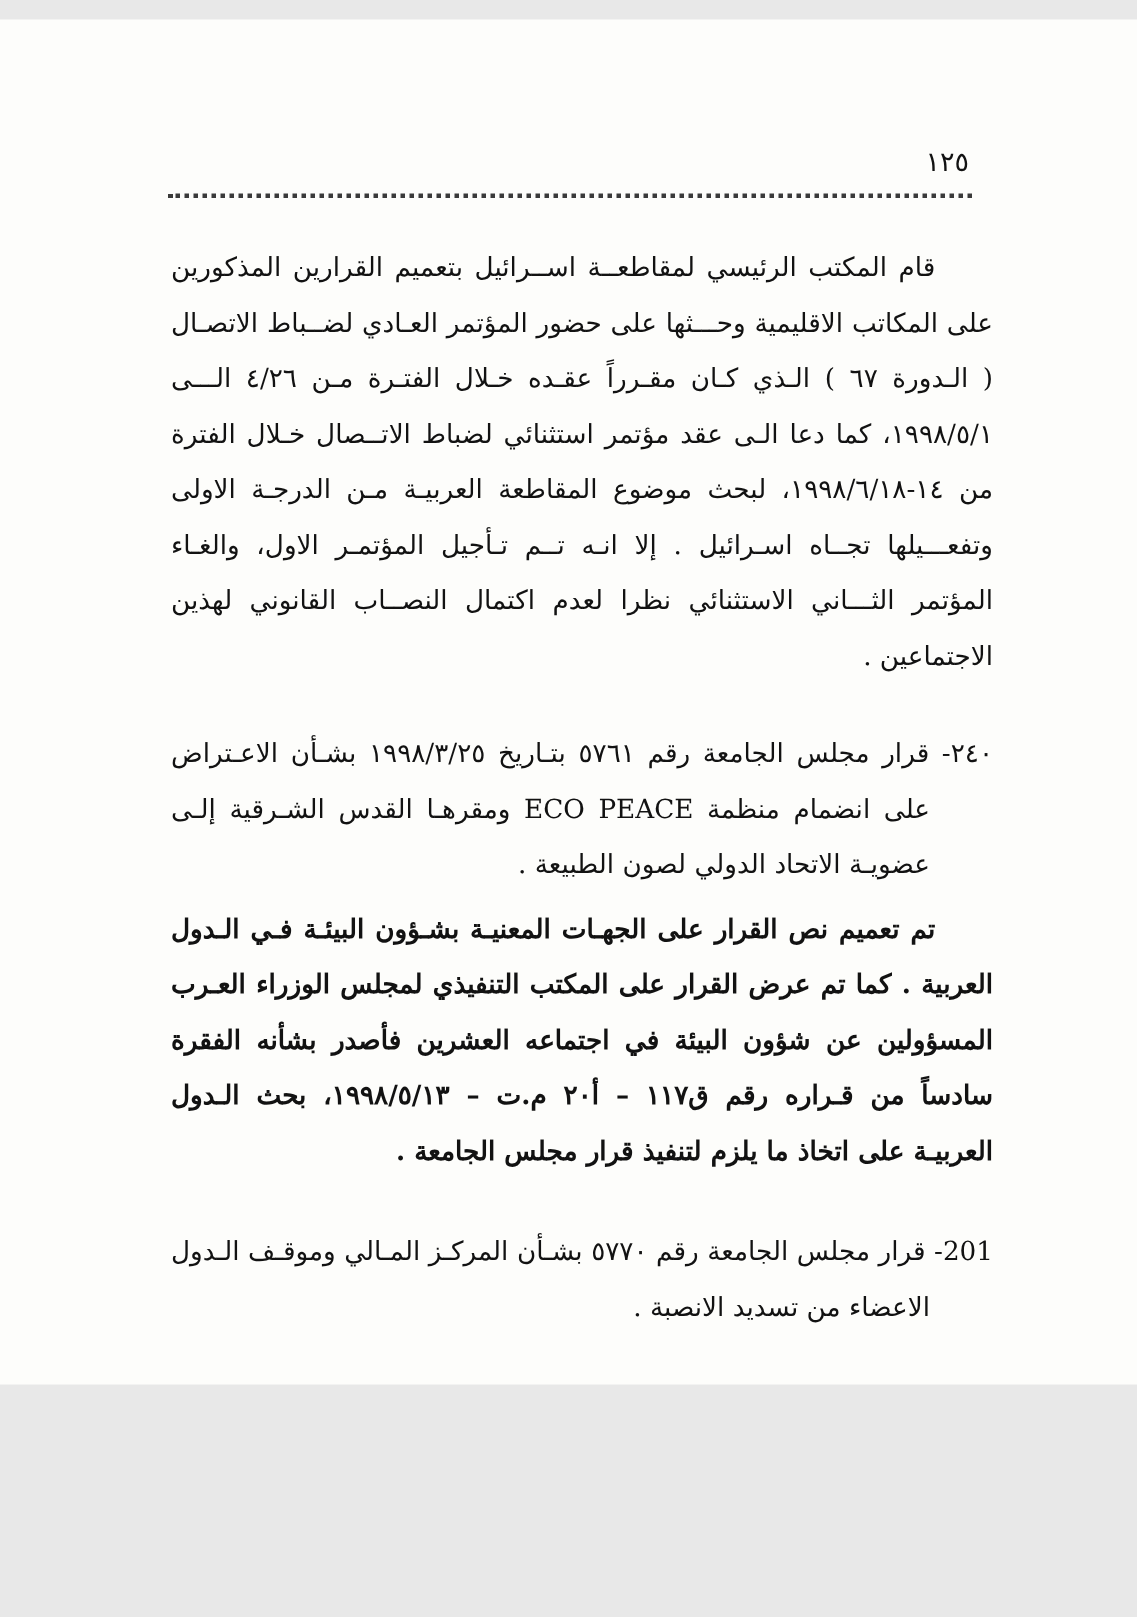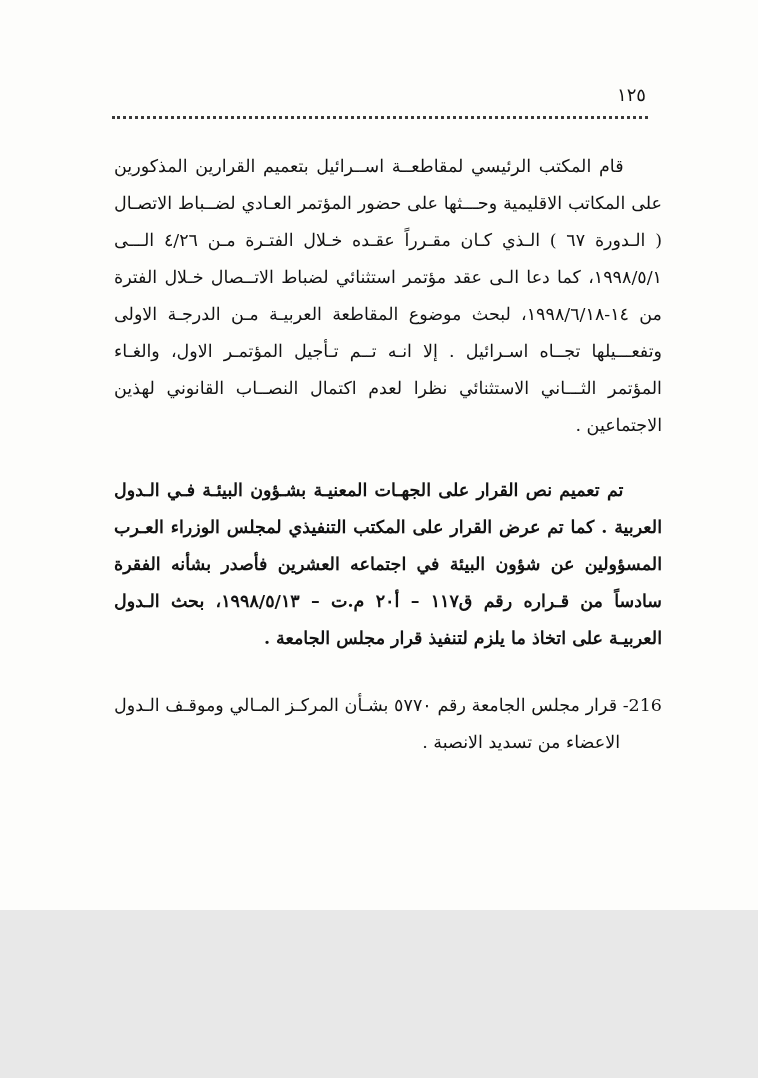--- a/index.html
+++ b/index.html
@@ -4,21 +4,21 @@
 <style>
   html, body {
     margin: 0;
     padding: 0;
     background: #e8e8e8;
   }
   .page {
     position: relative;
     width: 758px;
     height: 910px;
-    margin: 0 auto;
+    margin: 13px auto;
     background: #fdfdfb;
     font-family: "DejaVu Serif", "Liberation Serif", serif;
     color: #121212;
     overflow: hidden;
   }
   .page-number {
     position: absolute;
     top: 84px;
     right: 112px;
     font-size: 18px;
@@ -99,25 +99,26 @@
 <div class="page">
 
   <div class="page-number">١٢٥</div>
 
   <div class="top-divider"></div>
 
   <div class="content">
 
     <p class="para-indent">قام المكتب الرئيسي لمقاطعــة اســرائيل بتعميم القرارين المذكورين على المكاتب الاقليمية وحـــثها على حضور المؤتمر العـادي لضــباط الاتصـال ( الـدورة ٦٧ ) الـذي كـان مقـرراً عقـده خـلال الفتـرة مـن ٤/٢٦ الـــى ١٩٩٨/٥/١، كما دعا الـى عقد مؤتمر استثنائي لضباط الاتــصال خـلال الفترة من ١٤-١٩٩٨/٦/١٨، لبحث موضوع المقاطعة العربيـة مـن الدرجـة الاولى وتفعـــيلها تجــاه اسـرائيل . إلا انـه تــم تـأجيل المؤتمـر الاول، والغـاء المؤتمر الثـــاني الاستثنائي نظرا لعدم اكتمال النصــاب القانوني لهذين الاجتماعين .</p>
 
+    <p class="numbered-item">٢٤٠- قرار مجلس الجامعة رقم ٥٧٦١ بتـاريخ ١٩٩٨/٣/٢٥ بشـأن الاعـتراض على انضمام منظمة ECO PEACE ومقرهـا القدس الشـرقية إلـى عضويـة الاتحاد الدولي لصون الطبيعة .</p>
 
     <p class="follow-para">تم تعميم نص القرار على الجهـات المعنيـة بشـؤون البيئـة فـي الـدول العربية . كما تم عرض القرار على المكتب التنفيذي لمجلس الوزراء العـرب المسؤولين عن شؤون البيئة في اجتماعه العشرين فأصدر بشأنه الفقرة سادساً من قـراره رقم ق١١٧ – أ٢٠ م.ت – ١٩٩٨/٥/١٣، بحث الـدول العربيـة على اتخاذ ما يلزم لتنفيذ قرار مجلس الجامعة .</p>
 
 
-    <p class="numbered-item">216- قرار مجلس الجامعة رقم ٥٧٧٠ بشـأن المركـز المـالي وموقـف الـدول الاعضاء من تسديد الانصبة .</p>
+    <p class="numbered-item">201- قرار مجلس الجامعة رقم ٥٧٧٠ بشـأن المركـز المـالي وموقـف الـدول الاعضاء من تسديد الانصبة .</p>
 
   </div>
 
   <div class="footer">
     <div class="footer-dots-long"></div>
     <div class="footer-mark">تقرير الأمين العام</div>
     <div class="footer-dots-short"></div>
   </div>
 
 </div>

